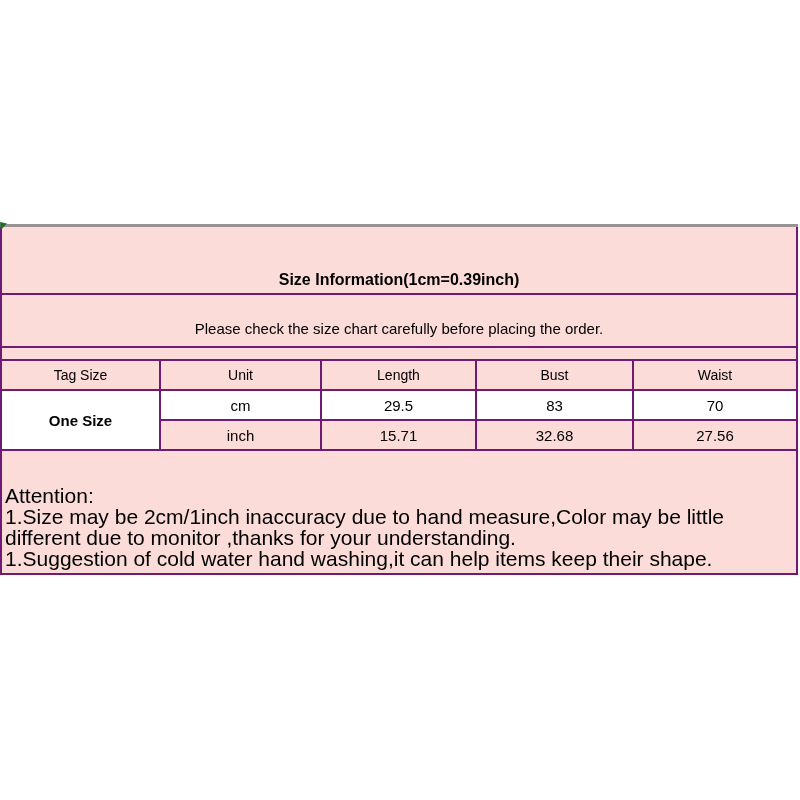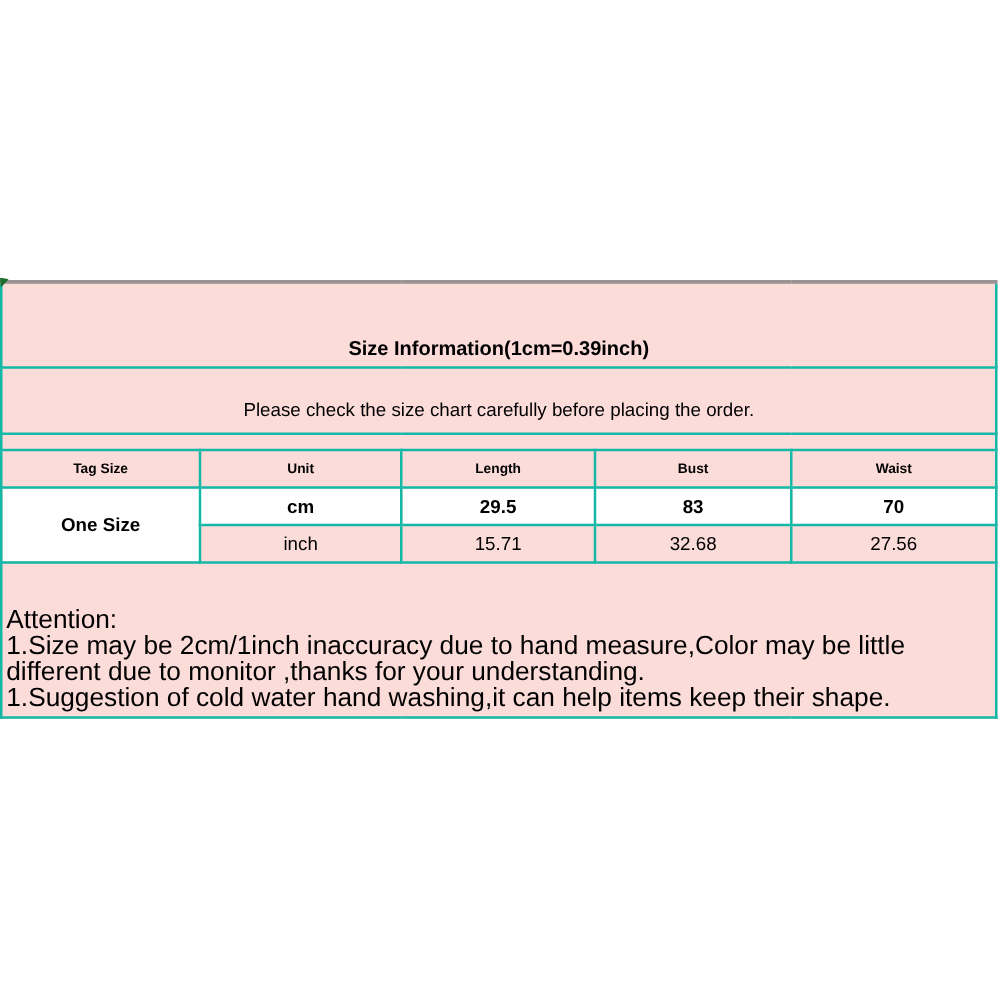--- a/index.html
+++ b/index.html
@@ -35,21 +35,21 @@
   table.size-table {
     position: absolute;
     left: 0px;
     top: 224px;
     width: 796px;
     border-collapse: collapse;
     table-layout: fixed;
     background: #fbdcd9;
   }
   table.size-table td, table.size-table th {
-    border: 2px solid #14b8a6;
+    border: 2px solid #701a75;
     padding: 0;
     font-size: 15px;
     text-align: center;
     vertical-align: middle;
     overflow: hidden;
   }
   
   table.size-table { border: 2px solid #9a9393; border-top-width: 3px; }
 
   tr.title-row td {
@@ -67,28 +67,27 @@
     font-size: 15px;
     background: #fbdcd9;
     margin-left: 24px;
   }
   tr.spacer-row td {
     height: 11px;
     background: #fbdcd9;
   }
   tr.header-row th {
     height: 28px;
-    font-weight: bold;
-    font-size: 11px;
+    font-weight: normal;
+    font-size: 14px;
     background: #fbdcd9;
   }
   tr.row-cm td {
     height: 28px;
     background: #ffffff;
-    font-weight: bold;
   }
   tr.row-inch td {
     height: 28px;
     background: #fbdcd9;
   }
   td.tag-cell {
     background: #ffffff !important;
     font-weight: bold;
     font-size: 17px;
   }

